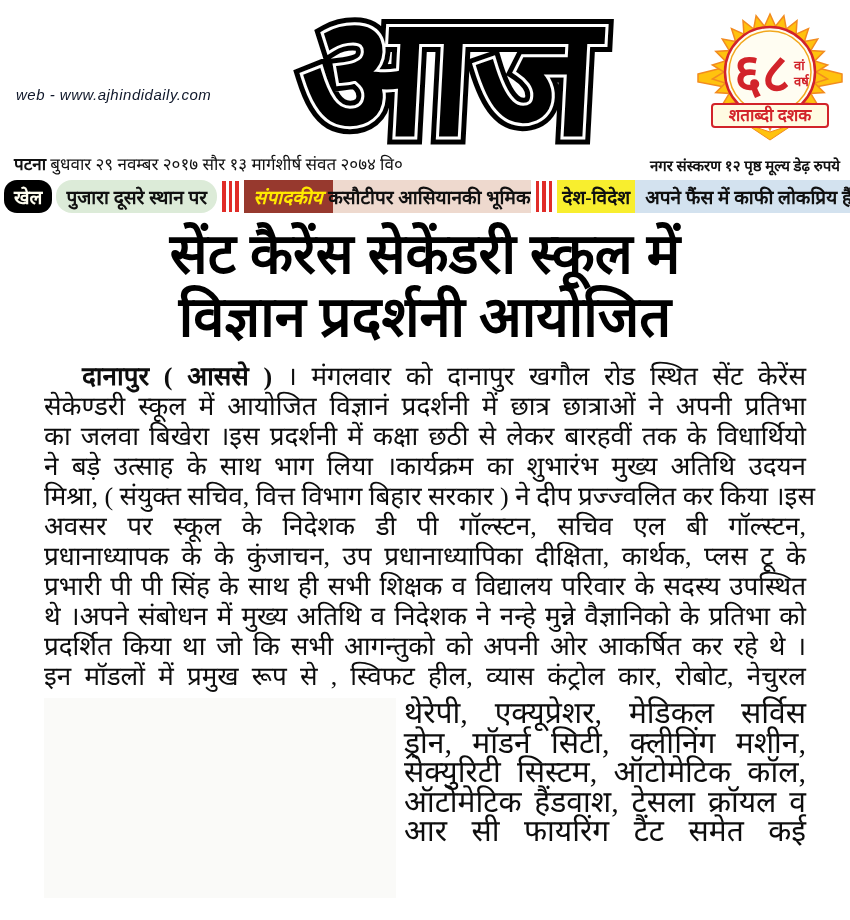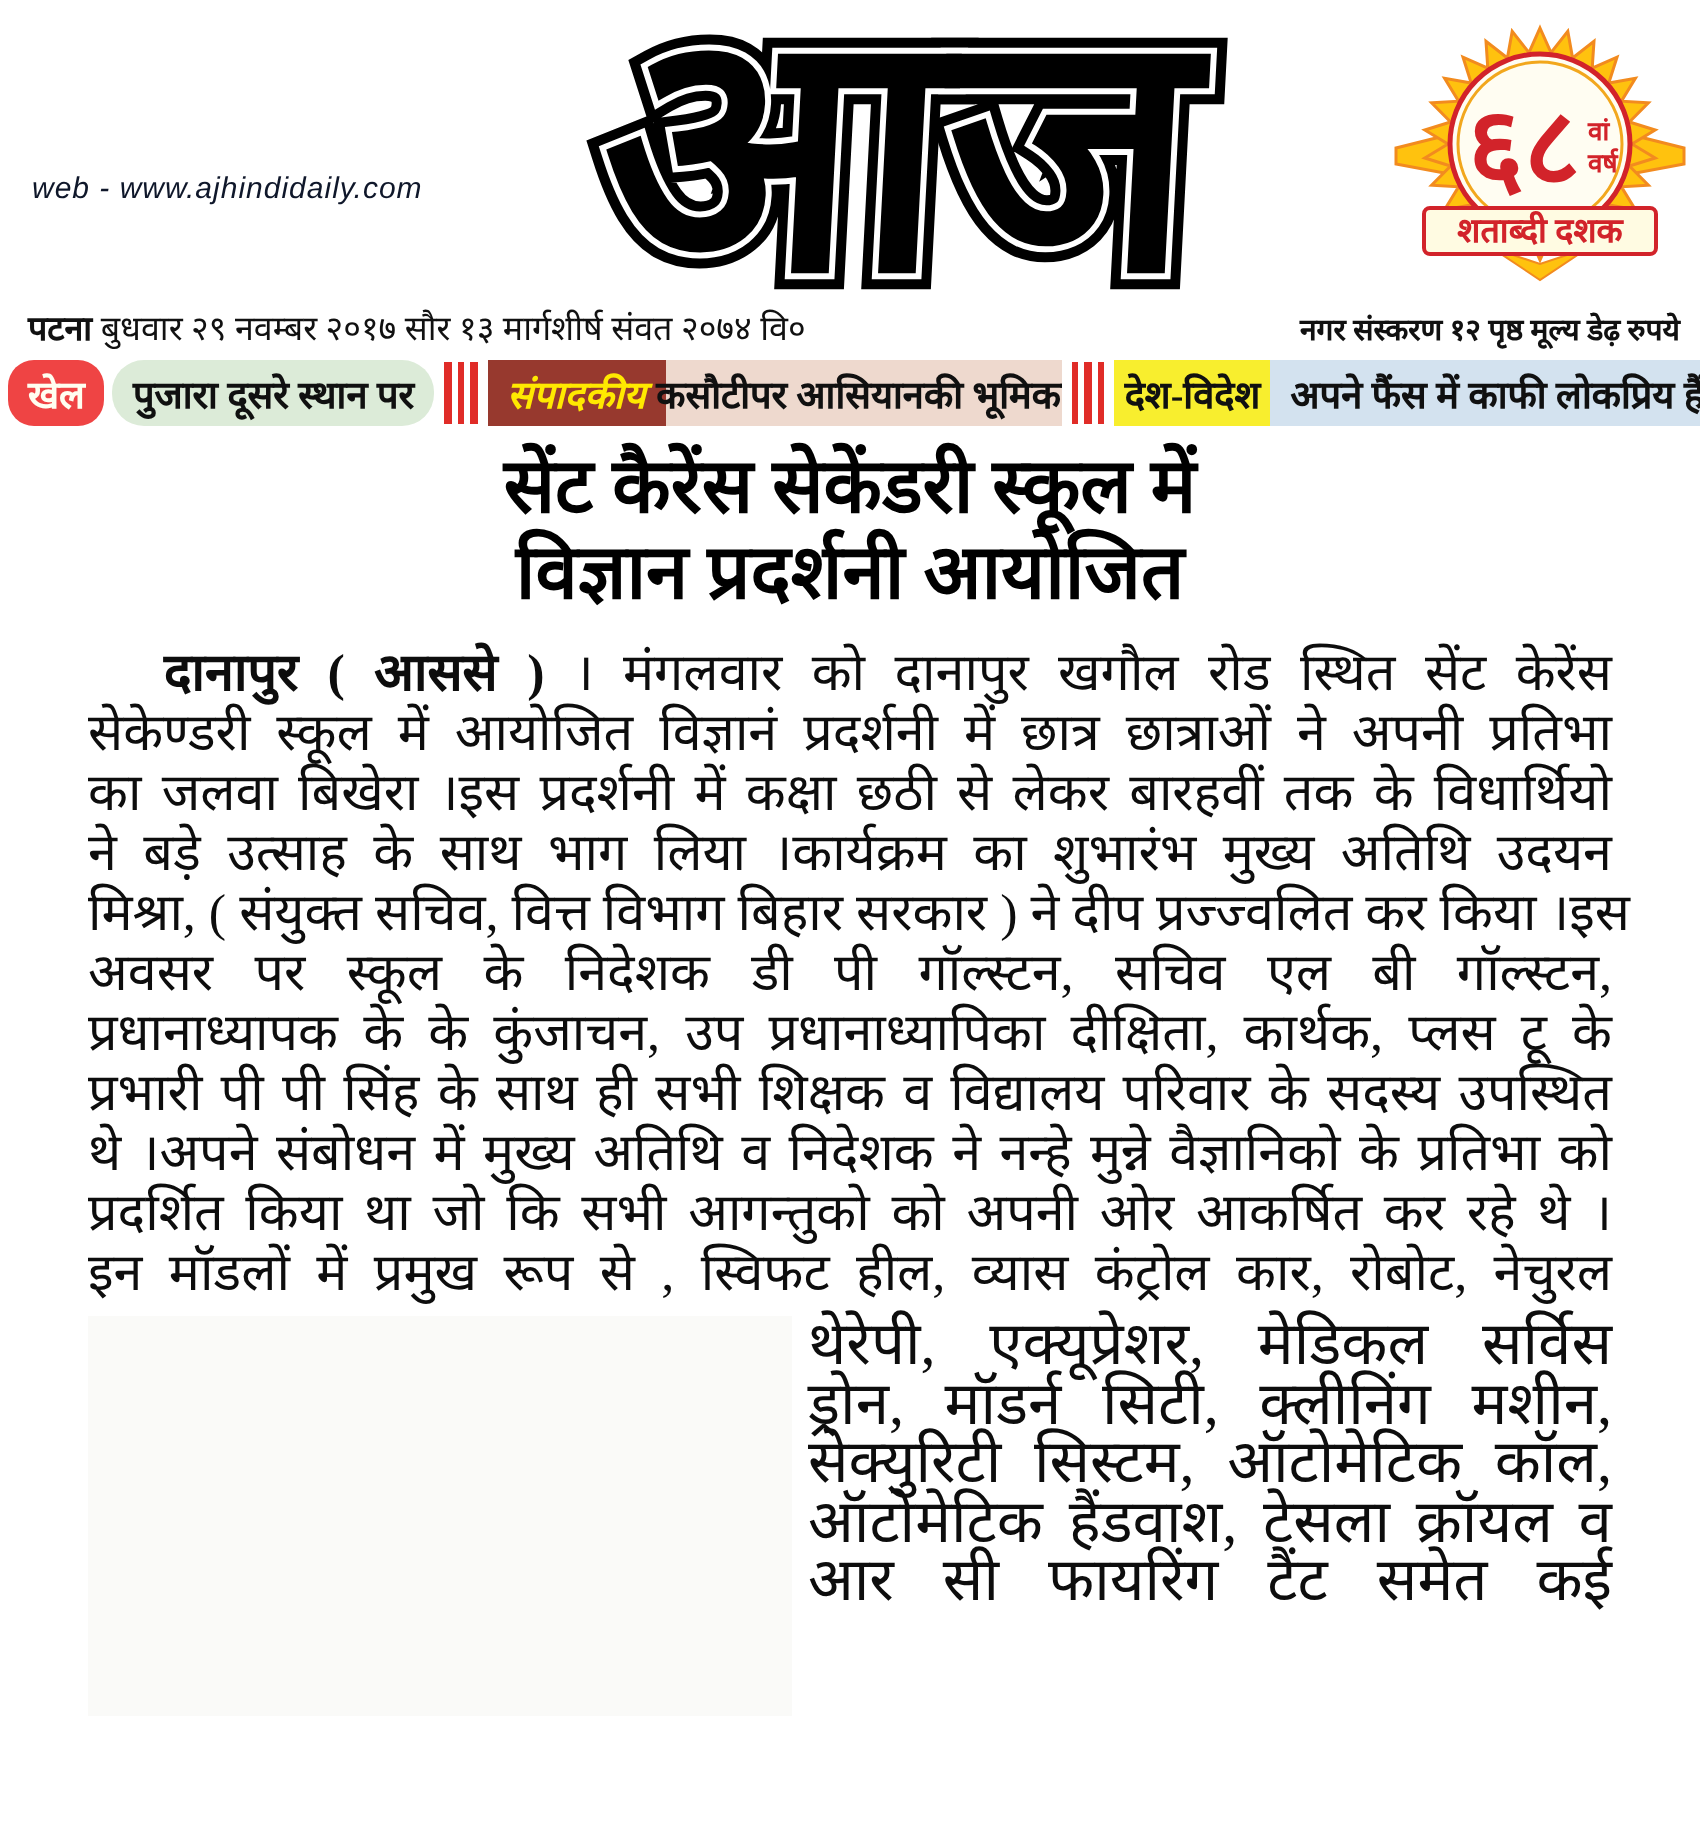--- a/index.html
+++ b/index.html
@@ -46,38 +46,38 @@
   
   .navbar {
     display: flex; align-items: stretch;
     height: 33px; margin-top: 3px;
     font-size: 19px; font-weight: bold;
   }
   .nav-tab {
     display: flex; align-items: center; justify-content: center;
     white-space: nowrap; padding: 0 10px; cursor: pointer;
   }
-  .tab-khel       { width: 72px;  background: #ef4444; color: #fffef0; margin-left: 4px; border-radius: 13px; }
+  .tab-khel       { width: 72px;  background: #000000; color: #fffef0; margin-left: 4px; border-radius: 13px; }
   .tab-pujara     { width: 262px; background: #dcebd8; color: #101010; margin-left: 4px; border-radius: 16px; }
   .tab-sampadkiya { width: 96px;  background: #97392e; color: #ffe900; font-style: italic; }
   .tab-kasauti    { width: 198px; background: #eed9ce; color: #101010; }
   .tab-desh       { width: 78px;  background: #f8ee2e; color: #101010; }
   .tab-fans       { flex: 1;      background: #d3e2ef; color: #101010; margin-right: 2px; }
   .nav-sep {
     display: flex; gap: 3px; align-items: stretch;
     padding: 1px 5px; background: #fff;
   }
   .nav-sep span { width: 3.5px; background: #e02c28; }
 
   
   .headline {
     margin-top: 10px;
     text-align: center;
     font-weight: bold;
-    font-size: 38px;
+    font-size: 56px;
     line-height: 1.12;
     color: #000;
     letter-spacing: 0px;
   }
 
   
   .article-body {
     width: 762px;
     margin: 14px auto 0 auto;
     font-size: 26px;

